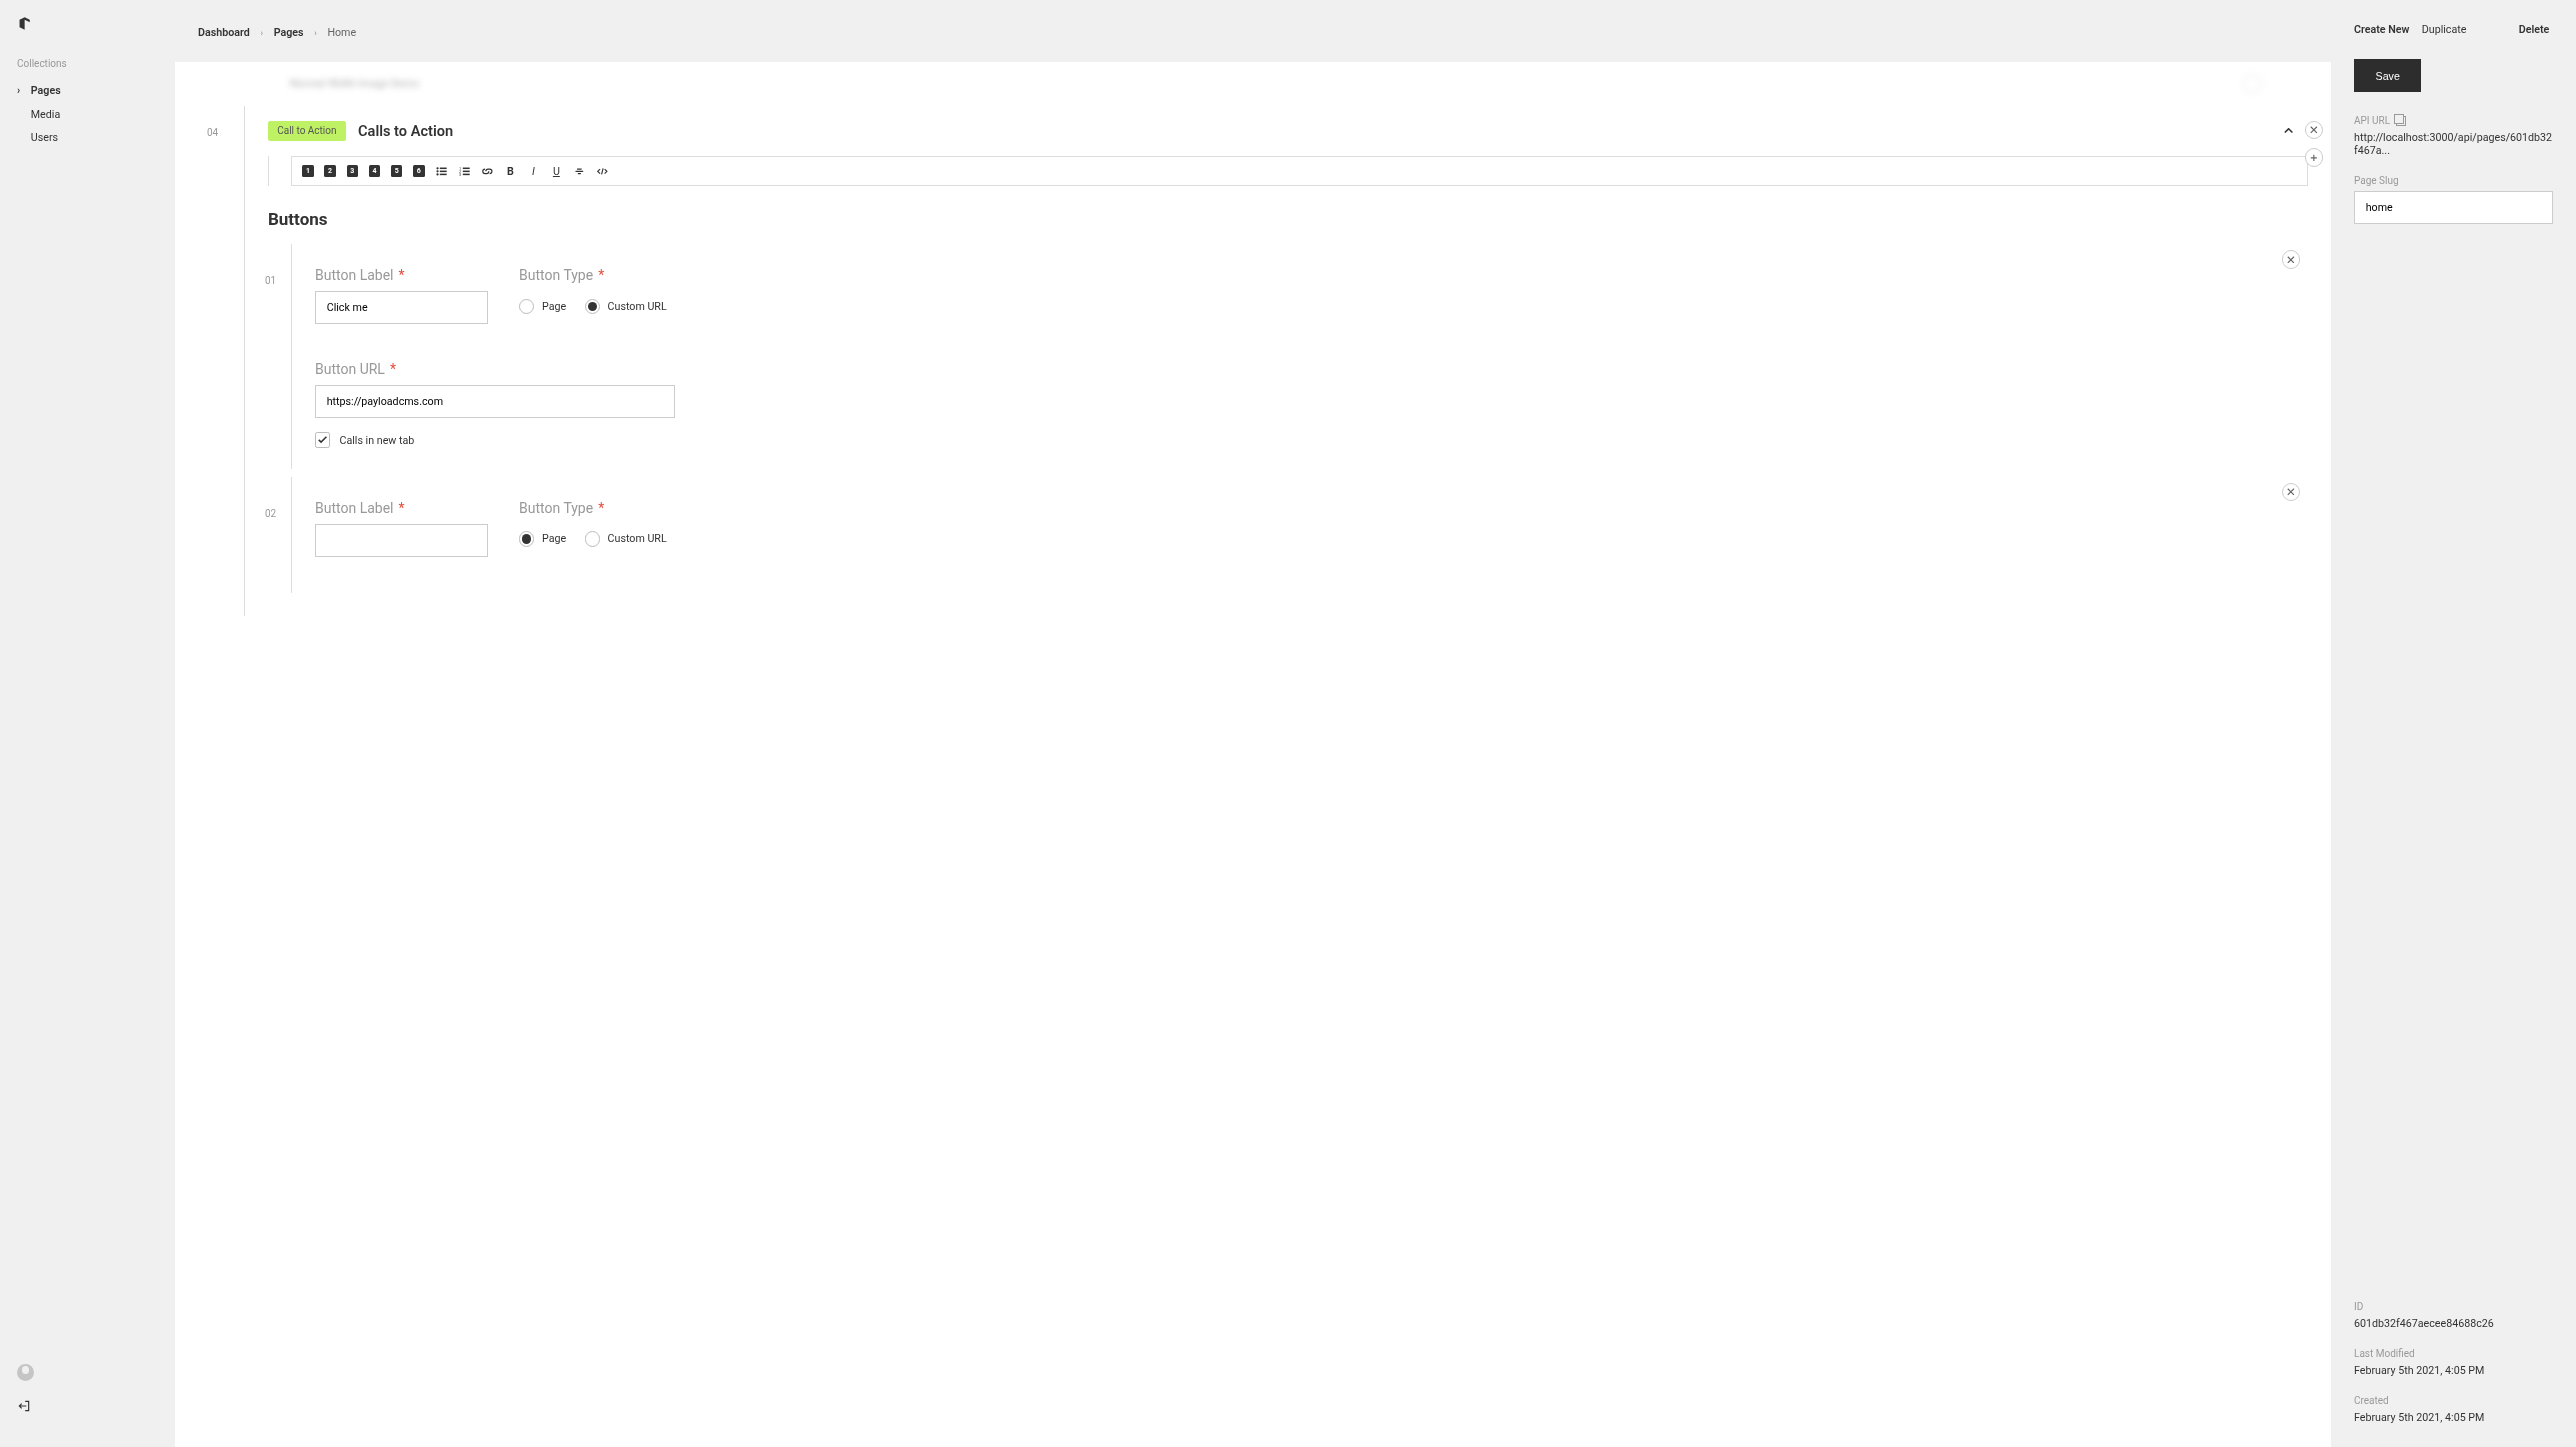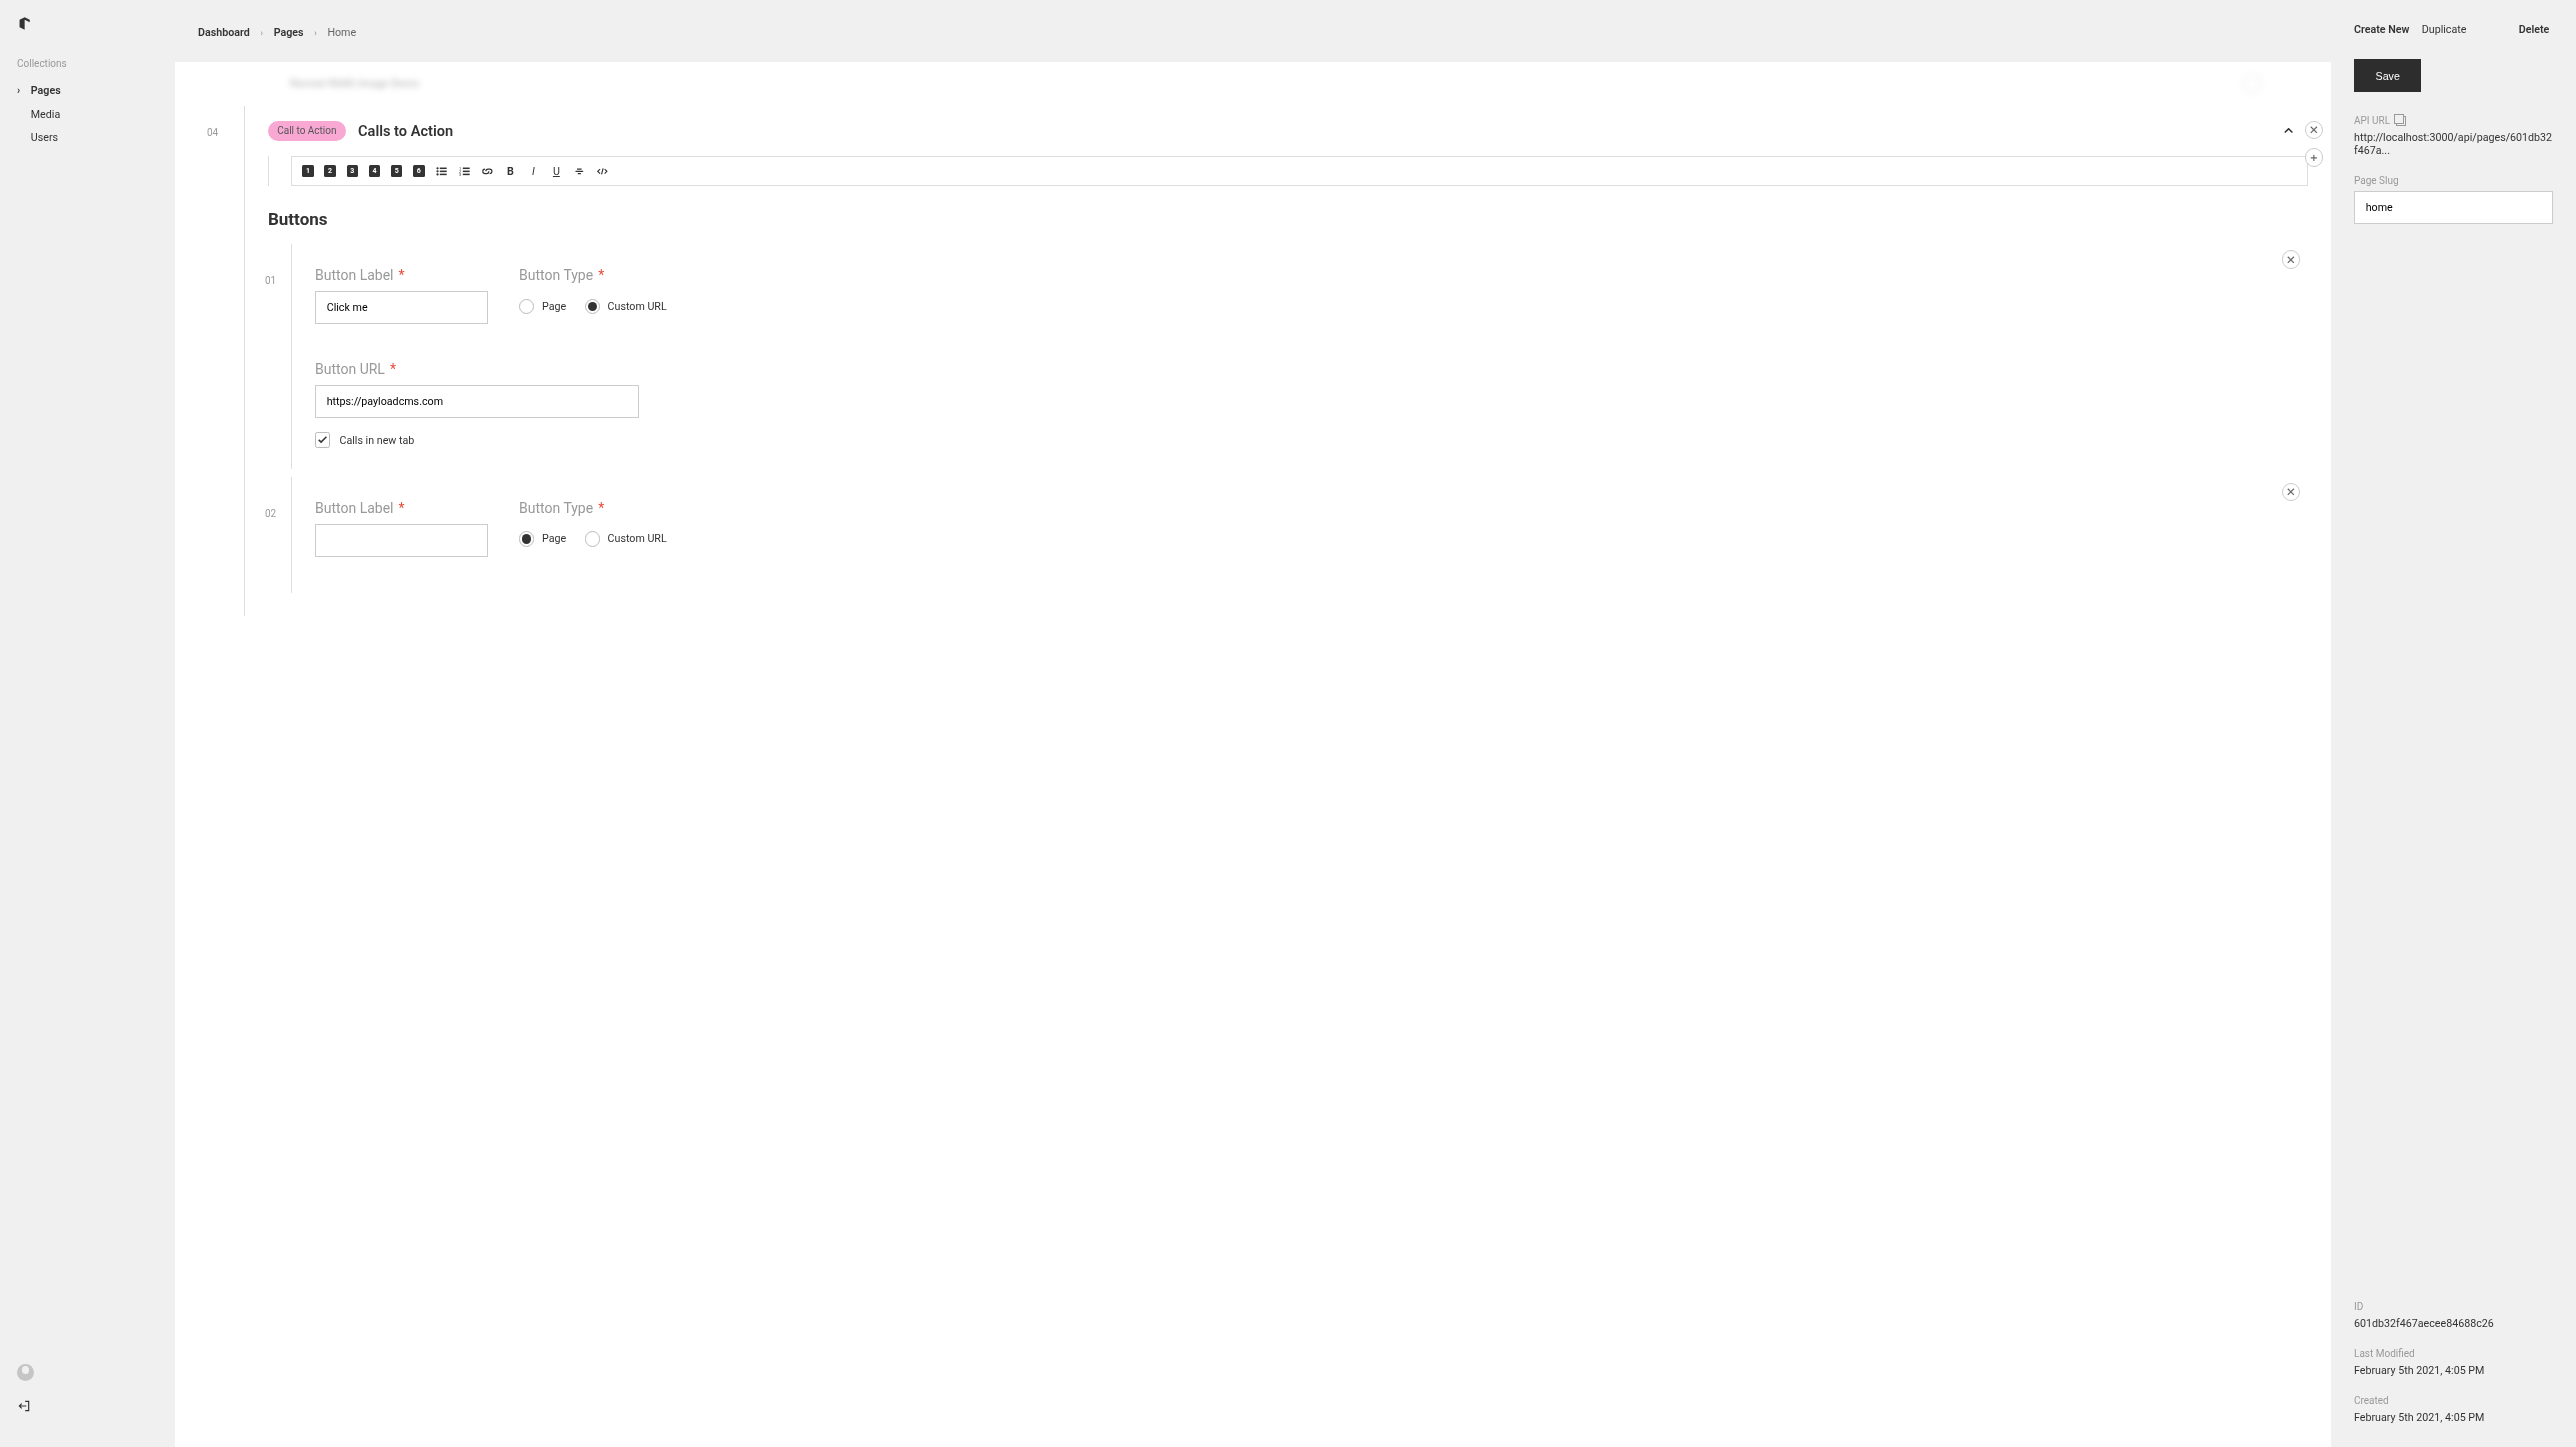--- a/index.html
+++ b/index.html
@@ -126,23 +126,23 @@
       font-size: 10px;
     }
     .block-header {
       display: flex;
       align-items: center;
       gap: 12.3px;
       margin-bottom: 15.3px;
       position: relative;
     }
     .pill {
-      background: #f9a8d4;
+      background: #bef264;
       padding: 4.6px 9.2px;
-      border-radius: 10px;
+      border-radius: 2px;
       font-size: 10px;
       color: #555;
     }
     .block-title {
       font-size: 14.6px;
       font-weight: 600;
     }
     .block-collapse {
       margin-left: auto;
       margin-right: 15.3px;
@@ -254,21 +254,21 @@
       margin-top: 23px;
     }
     .field-label .req { color: #e74c3c; margin-left: 1.5px; }
     .input {
       border: 0.8px solid #ccc;
       padding: 9.2px 10.7px;
       font-size: 10.7px;
       width: 173px;
       font-family: inherit;
     }
-    .input.wide { width: 324px; }
+    .input.wide { width: 360px; }
     .radio-group {
       display: flex;
       gap: 18.4px;
       padding-top: 7.7px;
     }
     .radio {
       display: flex;
       align-items: center;
       gap: 7.7px;
       cursor: pointer;

